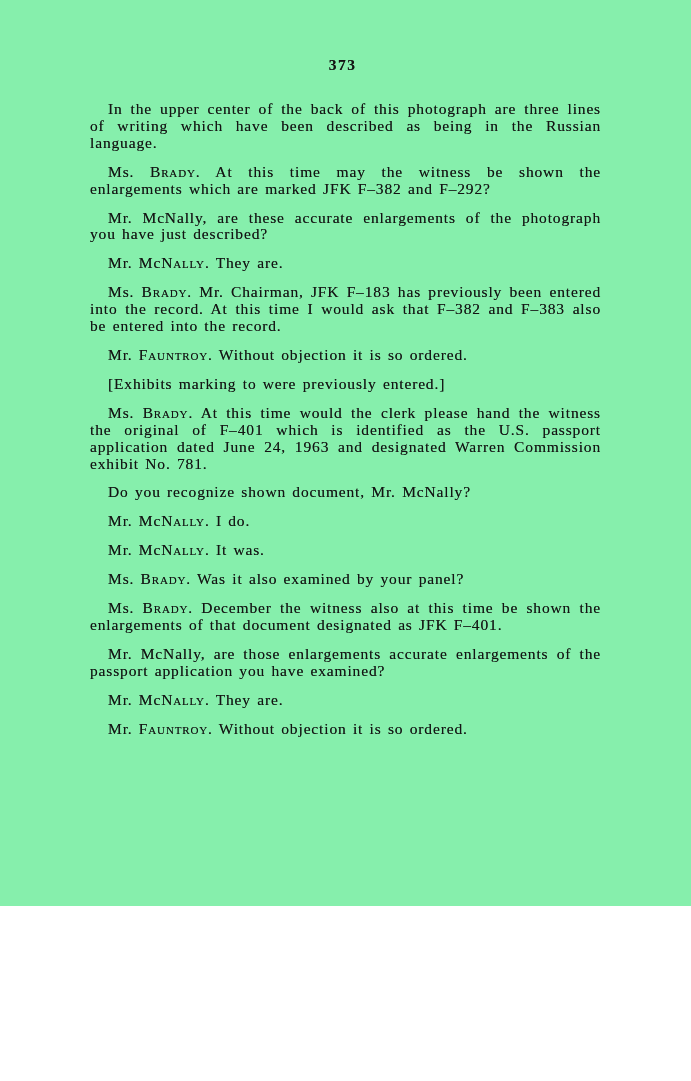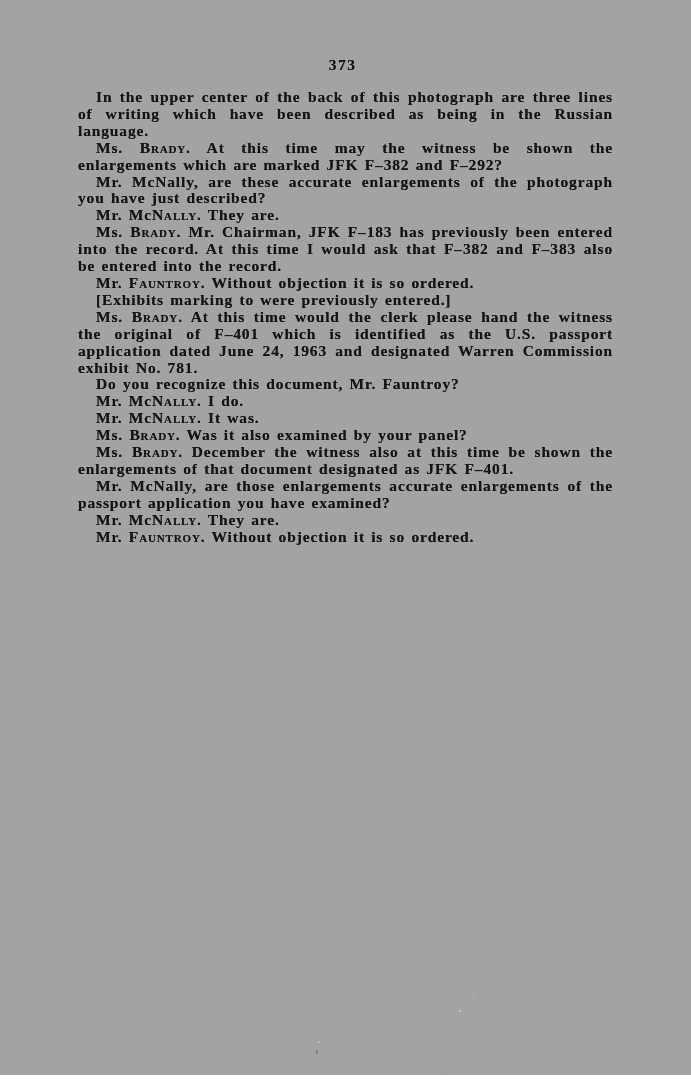--- a/index.html
+++ b/index.html
@@ -3,22 +3,22 @@
 <meta charset="utf-8">
 <style>
   html, body {
     margin: 0;
     padding: 0;
     background: #ffffff;
   }
   .page {
     position: relative;
     width: 691px;
-    height: 1075px;
-    background: #a3a3a3;
+    height: 906px;
+    background: #86efac;
     overflow: hidden;
     font-family: "Liberation Serif", "DejaVu Serif", serif;
     color: #151515;
   }
   .page-number {
     position: absolute;
     top: 56px;
     left: 0;
     width: 685px;
     text-align: center;
@@ -35,24 +35,23 @@
     width: 535px;
     font-size: 15.5px;
     line-height: 16.9px;
     letter-spacing: 0.85px;
     word-spacing: 1.6px;
     text-align: justify;
     color: #141414;
     text-shadow: 0 0 0.45px rgba(0,0,0,0.55);
   }
   .transcript p {
-    margin: 0;
+    margin: 12px;
     padding: 0;
     text-indent: 18px;
-    font-weight: bold;
   }
   .sc {
     font-variant: small-caps;
   }
   .speck {
     position: absolute;
     border-radius: 50%;
   }
 </style>
 </head>
@@ -64,21 +63,21 @@
 
   <div class="transcript">
       <p><span>In the upper center of the back of this photograph are three lines of writing which have been described as being in the Russian language.</span></p>
       <p><span>Ms. </span><span class="sc">Brady</span><span>. At this time may the witness be shown the enlargements which are marked JFK F–382 and F–292?</span></p>
       <p><span>Mr. McNally, are these accurate enlargements of the photograph you have just described?</span></p>
       <p><span>Mr. Mc</span><span class="sc">Nally</span><span>. They are.</span></p>
       <p><span>Ms. </span><span class="sc">Brady</span><span>. Mr. Chairman, JFK F–183 has previously been entered into the record. At this time I would ask that F–382 and F–383 also be entered into the record.</span></p>
       <p><span>Mr. </span><span class="sc">Fauntroy</span><span>. Without objection it is so ordered.</span></p>
       <p><span>[Exhibits marking to were previously entered.]</span></p>
       <p><span>Ms. </span><span class="sc">Brady</span><span>. At this time would the clerk please hand the witness the original of F–401 which is identified as the U.S. passport application dated June 24, 1963 and designated Warren Commission exhibit No. 781.</span></p>
-      <p><span>Do you recognize this document, Mr. Fauntroy?</span></p>
+      <p><span>Do you recognize shown document, Mr. McNally?</span></p>
       <p><span>Mr. Mc</span><span class="sc">Nally</span><span>. I do.</span></p>
       <p><span>Mr. Mc</span><span class="sc">Nally</span><span>. It was.</span></p>
       <p><span>Ms. </span><span class="sc">Brady</span><span>. Was it also examined by your panel?</span></p>
       <p><span>Ms. </span><span class="sc">Brady</span><span>. December the witness also at this time be shown the enlargements of that document designated as JFK F–401.</span></p>
       <p><span>Mr. McNally, are those enlargements accurate enlargements of the passport application you have examined?</span></p>
       <p><span>Mr. Mc</span><span class="sc">Nally</span><span>. They are.</span></p>
       <p><span>Mr. </span><span class="sc">Fauntroy</span><span>. Without objection it is so ordered.</span></p>
     </div>
 
   <div class="speck" style="left:472px; top:994px; width:2px; height:2px; background:#b0b0b0;"></div>

